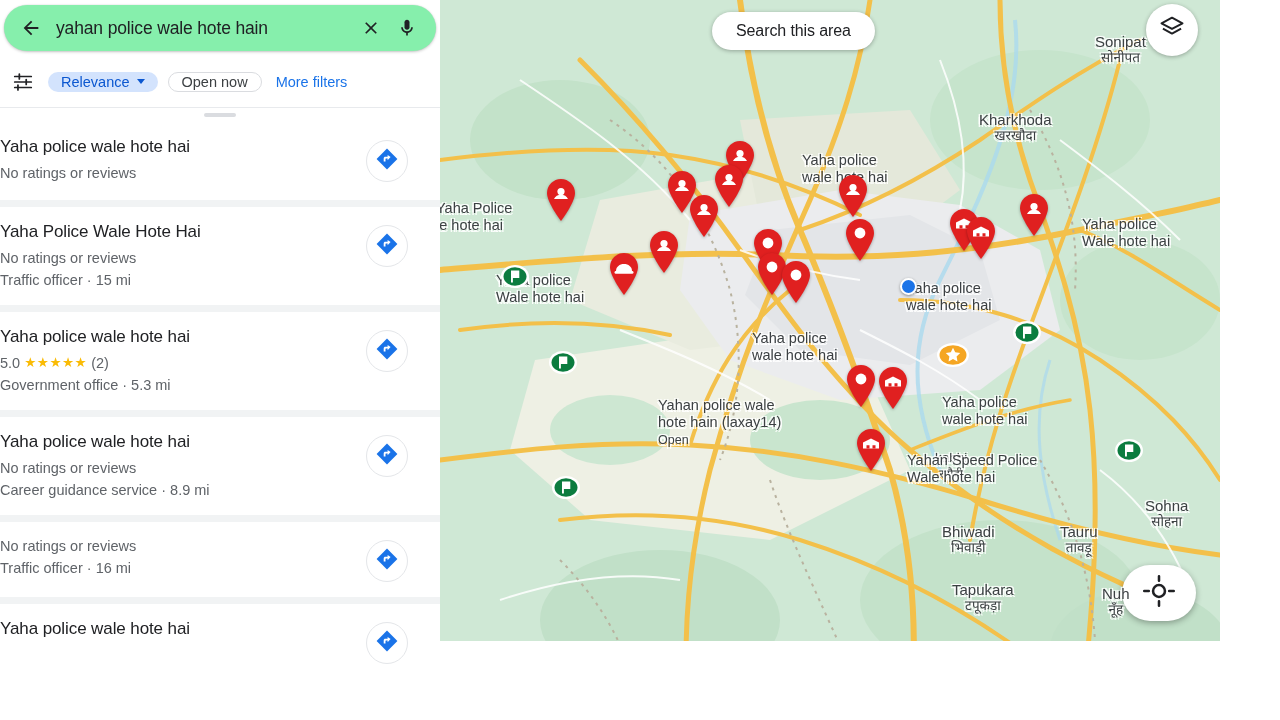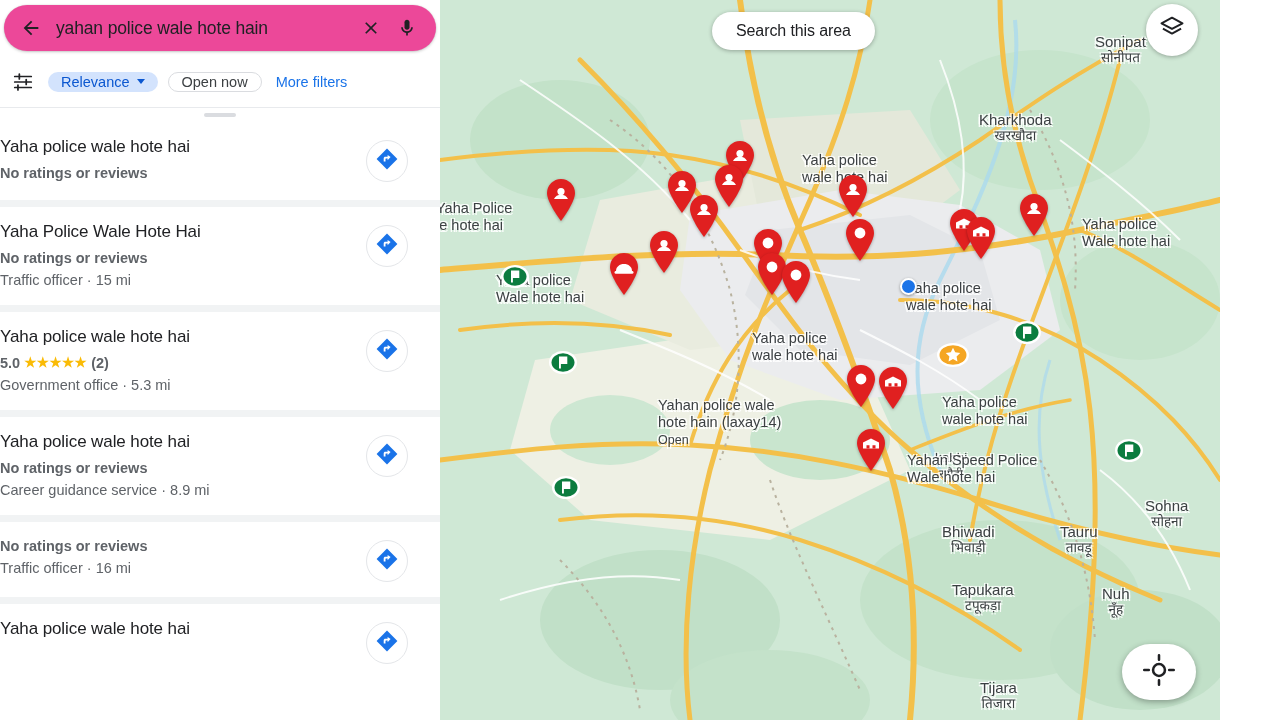--- a/index.html
+++ b/index.html
@@ -18,21 +18,21 @@
     position: relative;
     overflow: hidden;
     flex: 0 0 440px;
   }
 
   
   .searchbar-wrap { padding: 0 4px; height: 56px; display: flex; align-items: center; }
   .searchbar {
     width: 432px; height: 46px;
     border-radius: 24px;
-    background: #ec4899;
+    background: #86efac;
     box-shadow: 0 1px 3px rgba(0,0,0,.22), 0 0 0 0.5px rgba(0,0,0,.05);
     display: flex; align-items: center;
     padding: 0 14px 0 12px;
   }
   .sb-icon { width: 30px; height: 30px; display: flex; align-items: center; justify-content: center; flex: 0 0 auto; cursor: pointer; }
   .sb-query {
     flex: 1 1 auto;
     font-size: 17.5px;
     color: #202124;
     padding-left: 10px;
@@ -79,38 +79,38 @@
   }
   .result + .result { border-top: 7px solid #f1f3f4; }
   .r-main { flex: 1 1 auto; padding-left: 0px; min-width: 0; }
   .r-title {
     font-size: 17px; color: #202124;
     letter-spacing: -0.1px;
     line-height: 22px;
     margin-bottom: 5px;
     white-space: nowrap; overflow: hidden;
   }
-  .r-rating { font-size: 14.5px; color: #5f6368; line-height: 20px; margin-bottom: 2px; display: flex; align-items: flex-start; gap: 4px; font-weight: bold; }
+  .r-rating { font-size: 14.5px; color: #5f6368; line-height: 20px; margin-bottom: 2px; display: flex; align-items: flex-start; gap: 4px; }
   .stars { color: #fabb05; letter-spacing: 0.5px; font-size: 13.5px; }
   .r-meta { font-size: 14.5px; color: #5f6368; line-height: 20px; }
   .dir-btn {
     flex: 0 0 auto;
     width: 42px; height: 42px;
     border-radius: 50%;
     border: 1px solid #e4e6e9;
     background: #fff;
     display: flex; align-items: center; justify-content: center;
     margin: 4px 32px 0 14px;
     cursor: pointer;
   }
 
   
   .map {
     position: relative;
-    width: 780px; height: 720px;
+    width: 780px; height: 641px;
     flex: 0 0 780px;
     overflow: hidden;
     background: #cfe8d5;
   }
   .map-base { position: absolute; inset: 0; }
 
   .mlabel {
     position: absolute;
     font-size: 15px;
     color: #3c4043;

